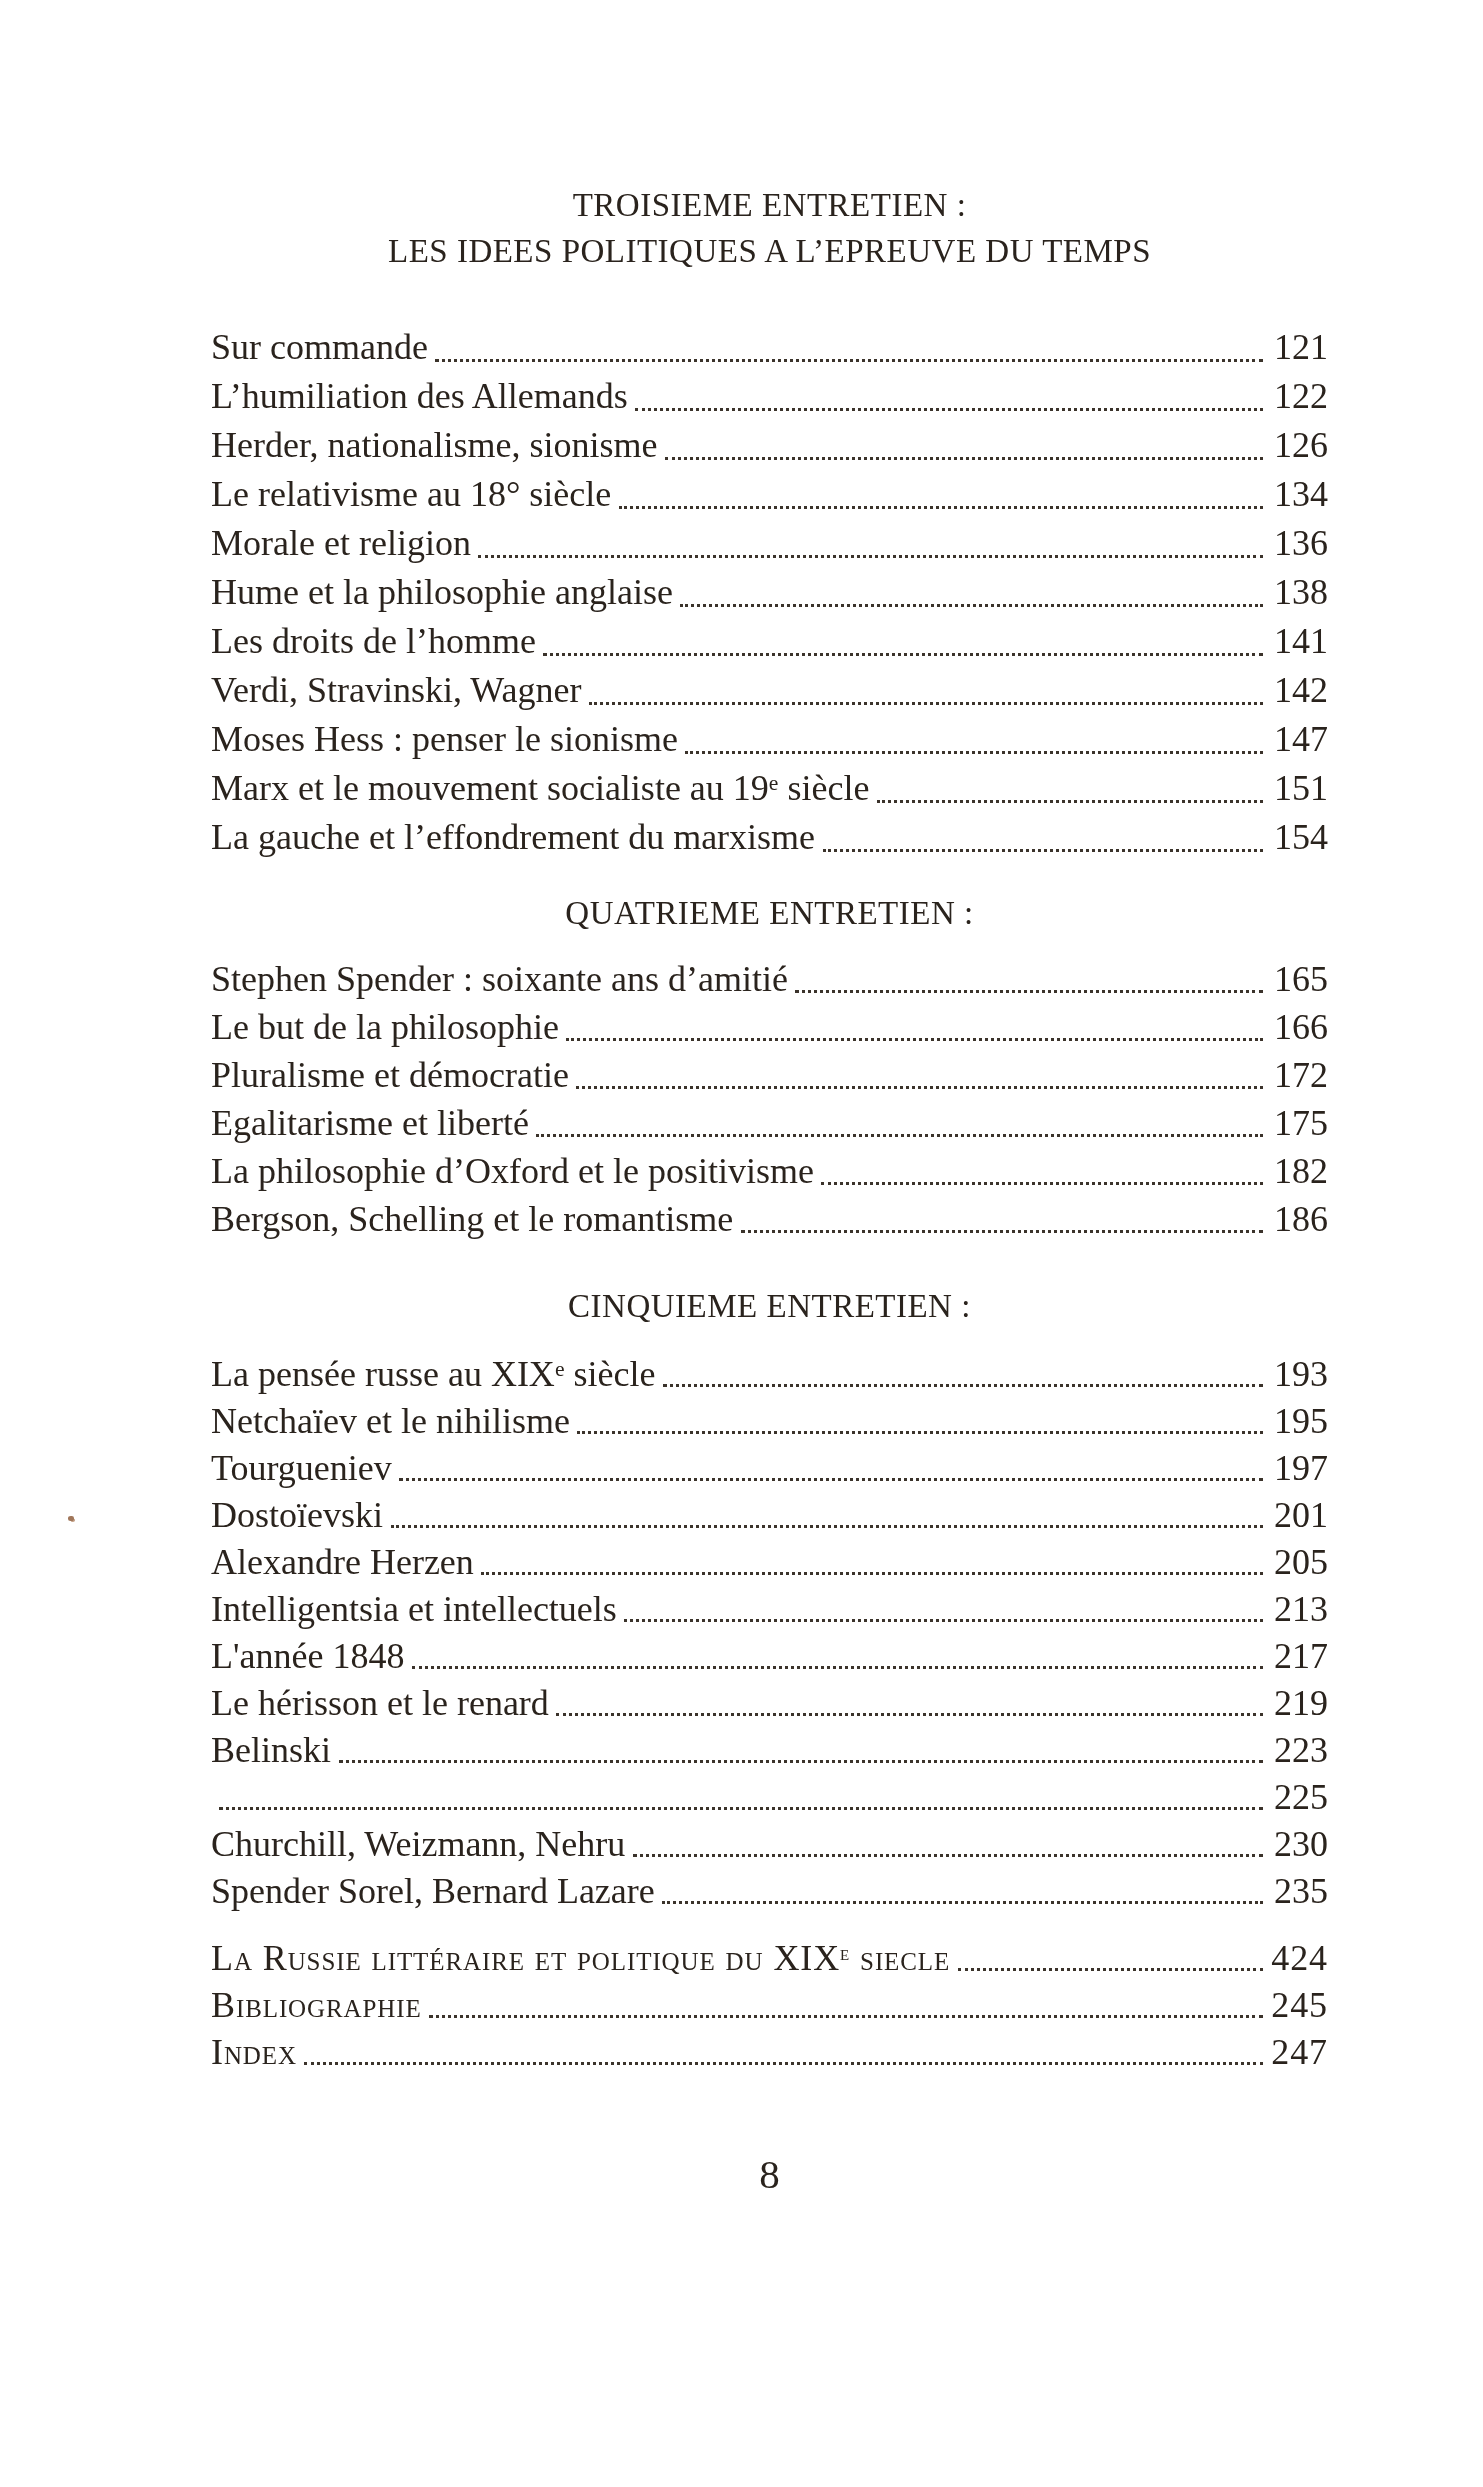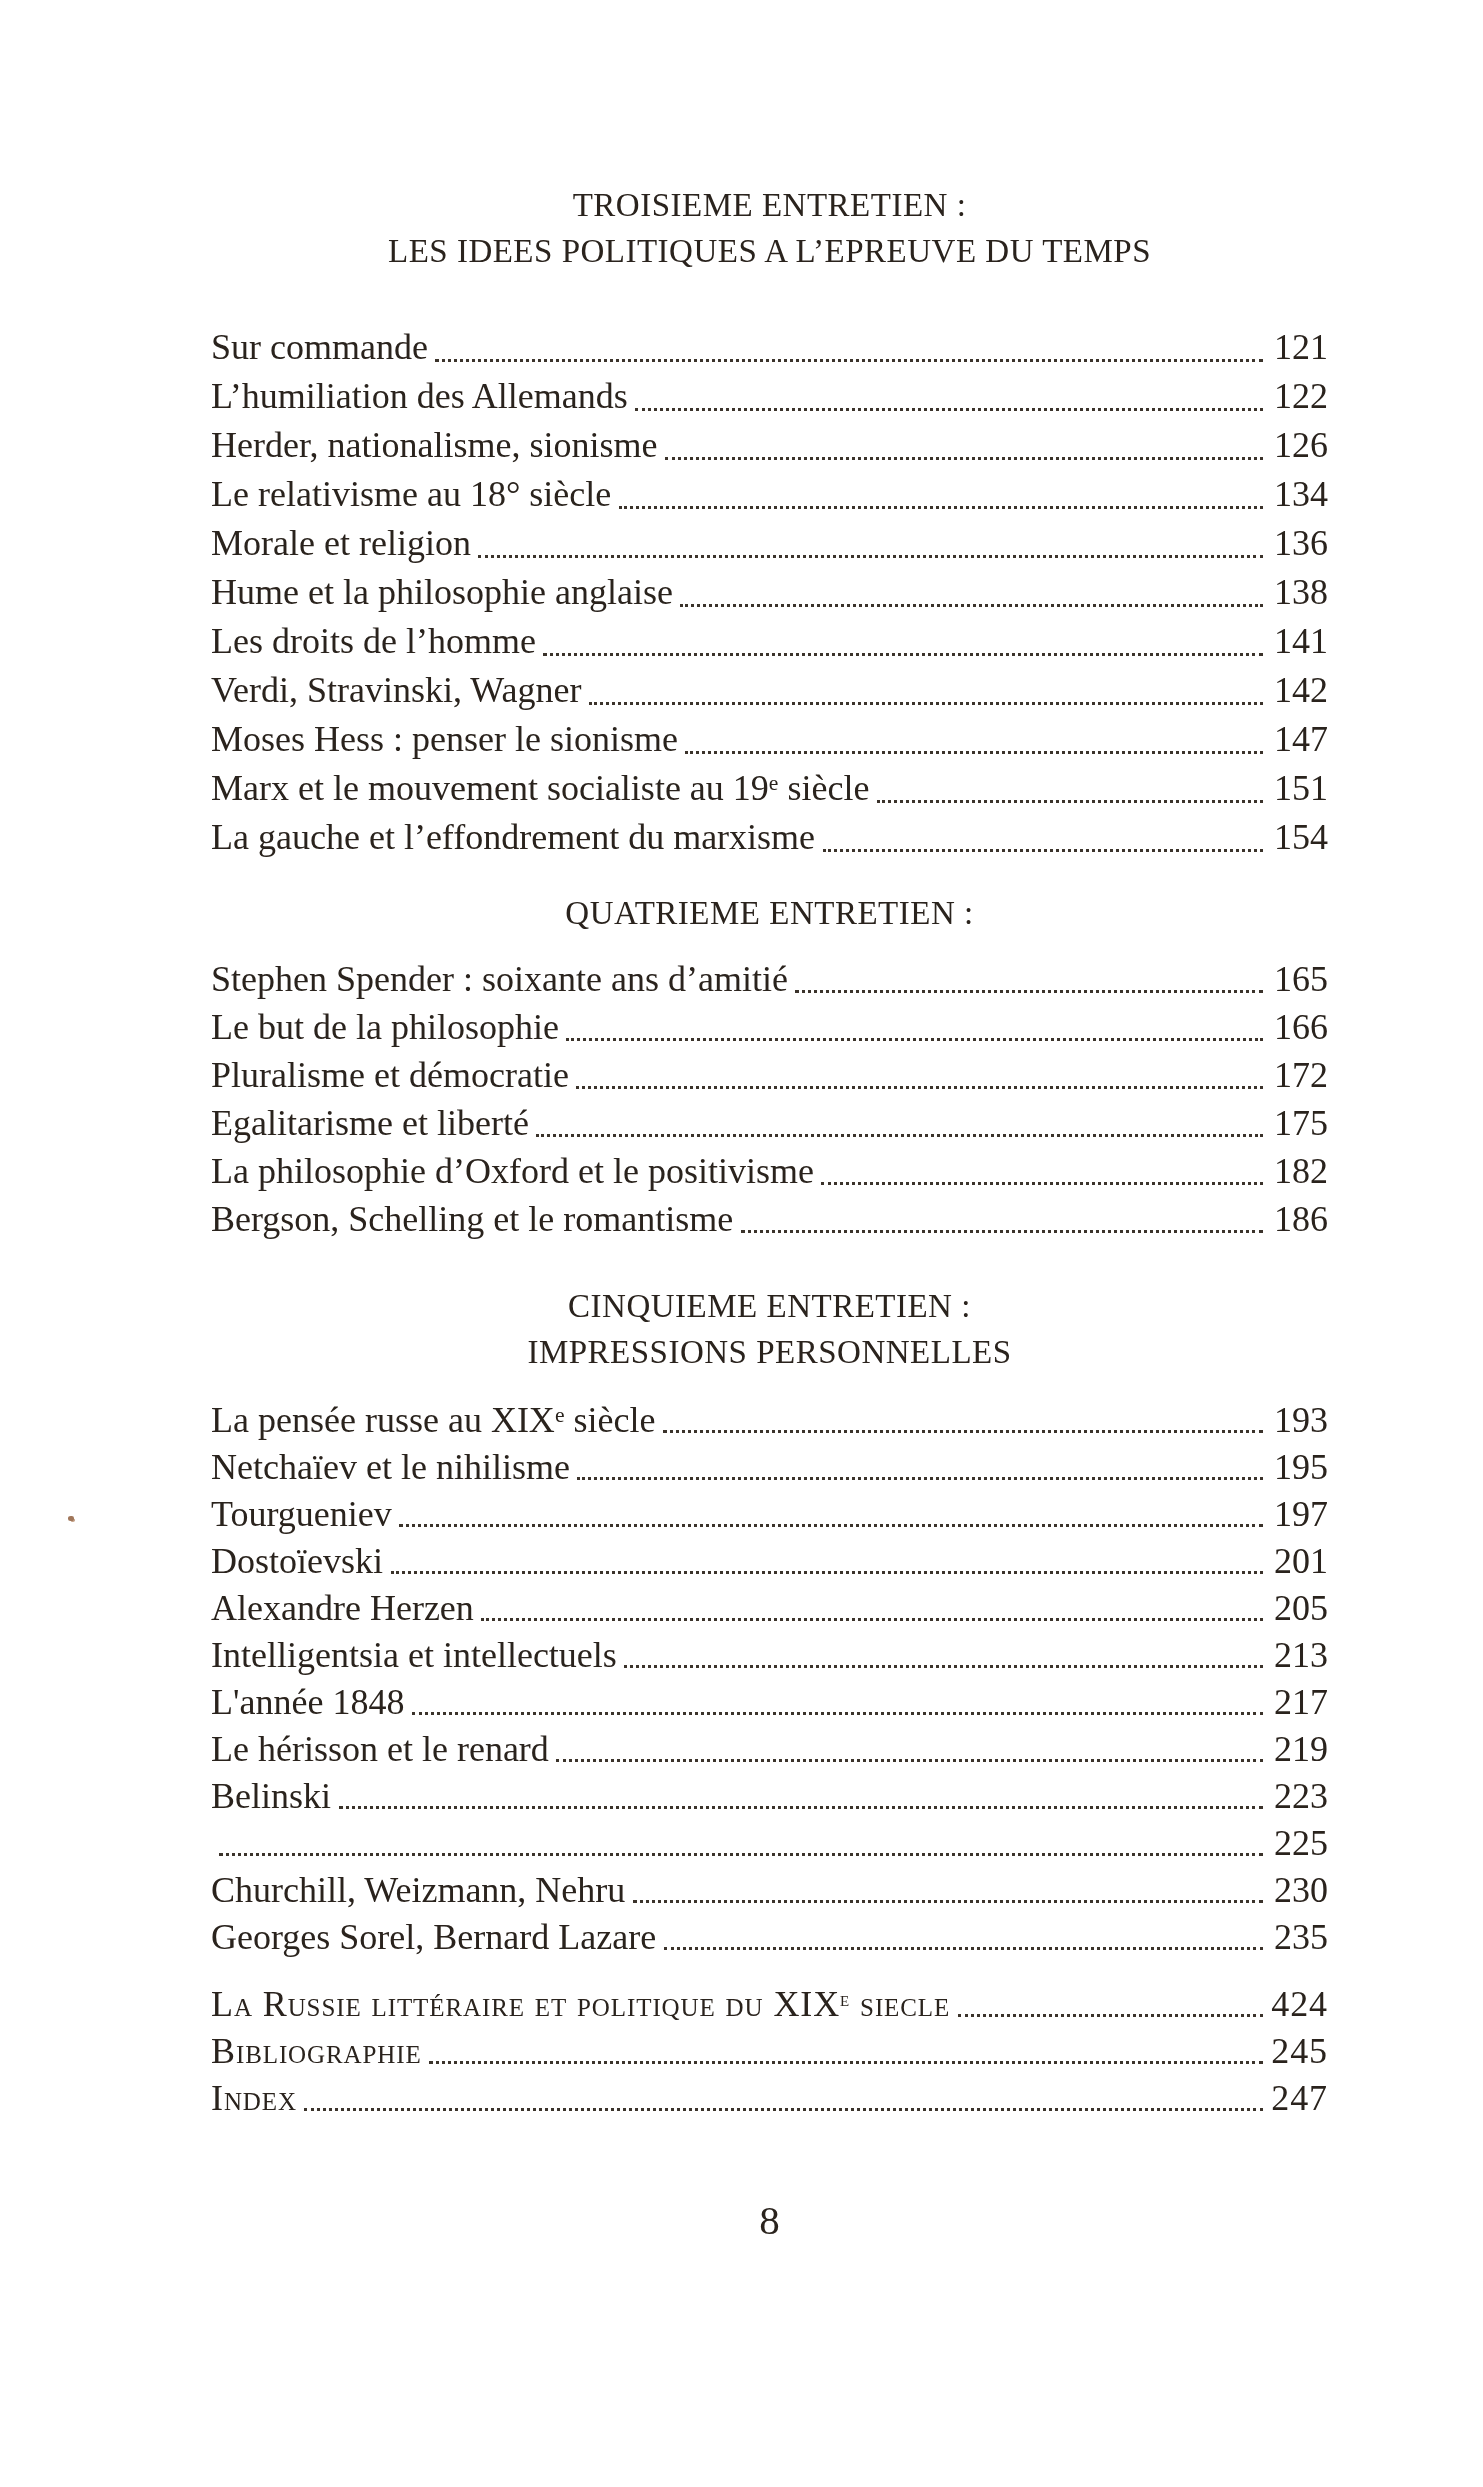--- a/index.html
+++ b/index.html
@@ -208,21 +208,20 @@
     <span class="title"><span>Bergson, Schelling et le romantisme</span></span>
     <span class="leader"></span>
     <span class="pagenum">186</span>
   </div>
 </div>
   </div>
 
   <div class="section s3">
     <div class="heading">
             <div class="heading-line">CINQUIEME ENTRETIEN :</div>
-            <div class="heading-line">IMPRESSIONS PERSONNELLES</div>
           </div>
     <div class="entries">
   <div class="row">
     <span class="title"><span>La pensée russe au XIX</span><span class="sup">e</span><span> siècle</span></span>
     <span class="leader"></span>
     <span class="pagenum">193</span>
   </div>
 
   <div class="row">
     <span class="title"><span>Netchaïev et le nihilisme</span></span>
@@ -277,21 +276,21 @@
     <span class="pagenum">225</span>
   </div>
 
   <div class="row">
     <span class="title"><span>Churchill, Weizmann, Nehru</span></span>
     <span class="leader"></span>
     <span class="pagenum">230</span>
   </div>
 
   <div class="row">
-    <span class="title"><span>Georges Sorel, Bernard Lazare</span></span>
+    <span class="title"><span>Spender Sorel, Bernard Lazare</span></span>
     <span class="leader"></span>
     <span class="pagenum">235</span>
   </div>
 </div>
   </div>
 </div>
     <div class="back" id="back-root">
   <div class="row">
     <span class="title"><span>La Russie littéraire et politique du XIX</span><span class="sup">e</span><span> siecle</span></span>
     <span class="leader"></span>

